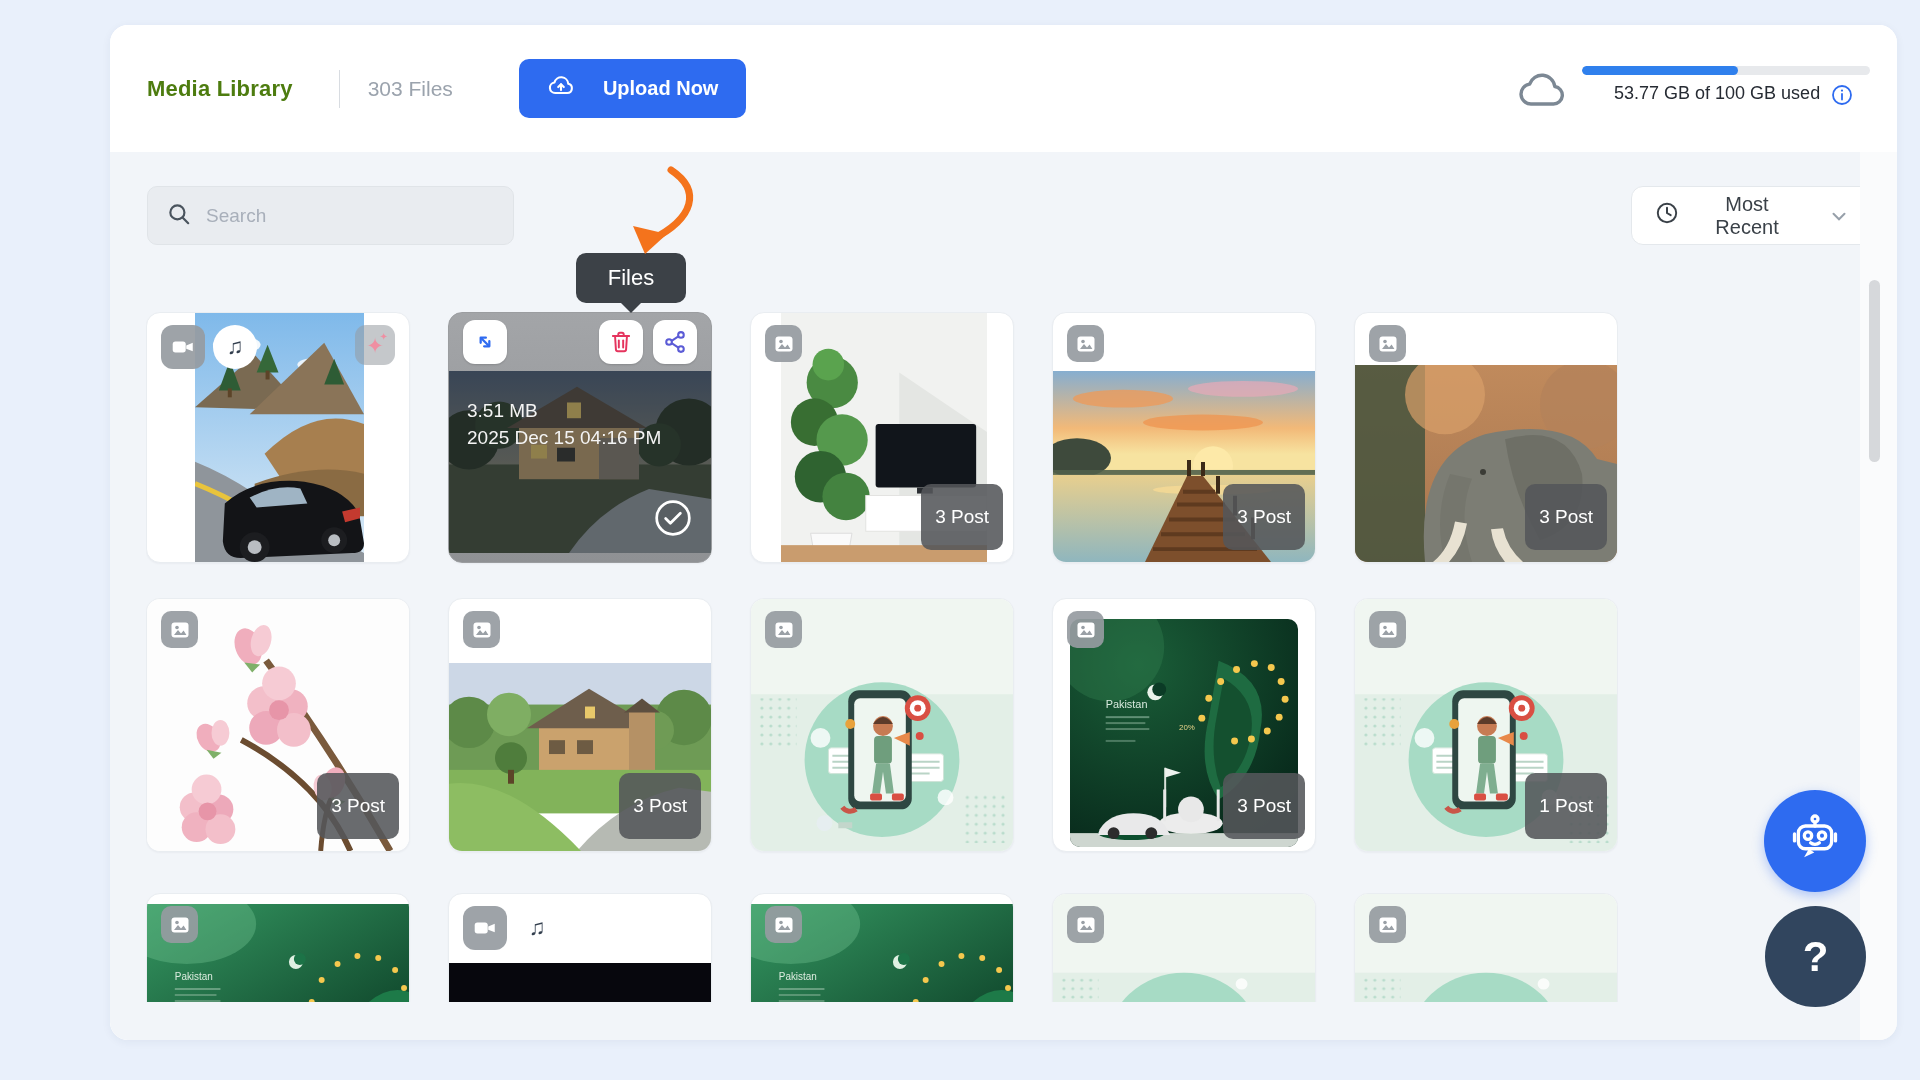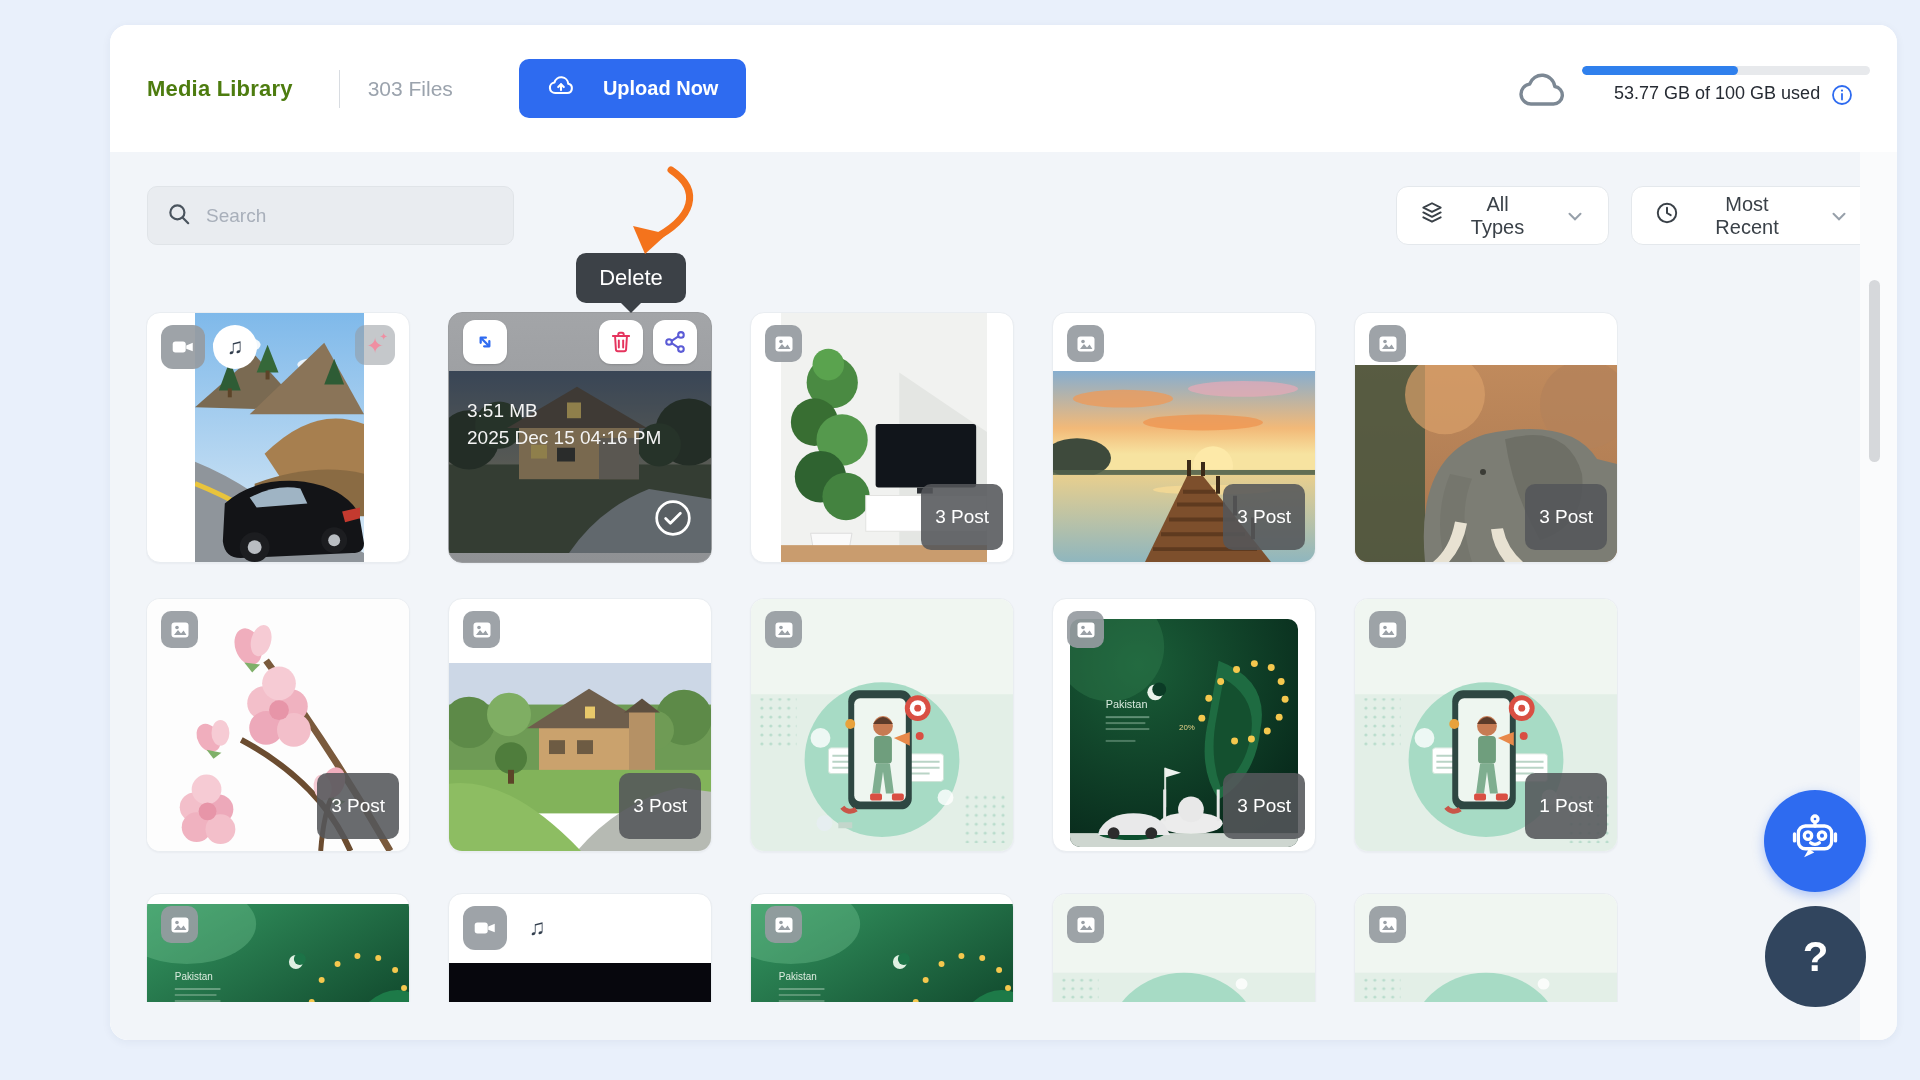--- a/index.html
+++ b/index.html
@@ -153,35 +153,20 @@
         <span>
           <svg width="26" height="26" viewBox="0 0 24 24" fill="none" stroke="#4a545e" stroke-width="2" stroke-linecap="round">
             <circle cx="10.5" cy="10.5" r="6.5"></circle>
               <path d="M15.5 15.5 20.5 20.5"></path>
           </svg>
         </span>
         <input type="text" placeholder="Search" style="">
       </div>
 
       <div class="filters">
-        <button class="fbtn w2">
-          <span>
-            <svg width="26" height="26" viewBox="0 0 24 24" fill="none" stroke="#3a4148" stroke-width="1.8" stroke-linecap="round" stroke-linejoin="round">
-              <path d="M12 3 20 7 12 11 4 7Z"></path>
-                <path d="M4 11.5l8 4 8-4"></path>
-                <path d="M4 16l8 4 8-4"></path>
-            </svg>
-          </span>
-          <span>All Types</span>
-          <span class="chev">
-            <svg width="22" height="22" viewBox="0 0 24 24" fill="none" stroke="#97a0aa" stroke-width="2.2" stroke-linecap="round">
-                <path d="M6 9.5l6 6 6-6"></path>
-              </svg>
-          </span>
-        </button>
         <button class="fbtn w3">
           <span>
             <svg width="26" height="26" viewBox="0 0 24 24" fill="none" stroke="#3a4148" stroke-width="1.8" stroke-linecap="round">
               <circle cx="12" cy="12" r="8.5"></circle>
                 <path d="M12 7.2V12l3.4 2"></path>
             </svg>
           </span>
           <span>Most Recent</span>
           <span class="chev">
             <svg width="22" height="22" viewBox="0 0 24 24" fill="none" stroke="#97a0aa" stroke-width="2.2" stroke-linecap="round">
@@ -809,21 +794,21 @@
                     <circle cx="9" cy="9.5" r="1.8" fill="#9aa0a6"></circle>
                     <path d="M6 17l4-5 3 3.6 2.6-3 2.8 4.4z" fill="#9aa0a6"></path>
                   </svg>
               </span>
             </div>
           </div>
         </div>
       </div>
 
       <div class="tooltip">
-        <span>Delete</span>
+        <span>Files</span>
       </div>
       <svg class="orange-arrow" viewBox="0 0 100 92">
         <path d="M58 6 C 88 26, 82 54, 38 76" stroke="#f4731c" stroke-width="7" fill="none" stroke-linecap="round"></path>
         <path d="M20 62 L32 90 L54 70 Z" fill="#f4731c"></path>
       </svg>
 
       <div class="scroll-track">
         <div class="scroll-thumb"></div>
       </div>
     </div>

